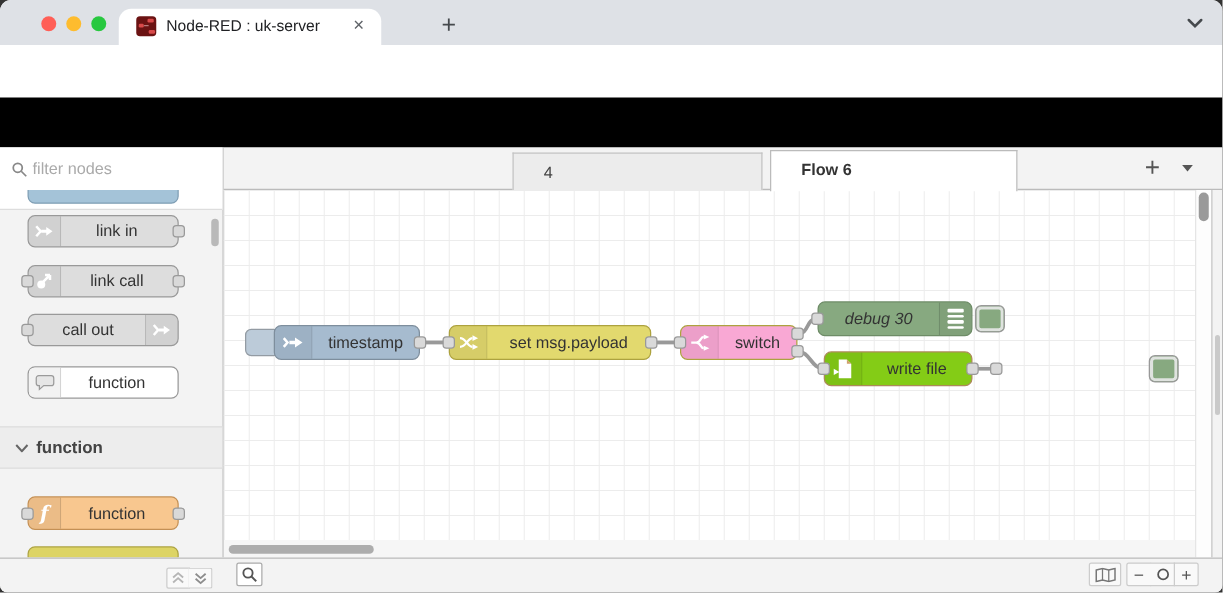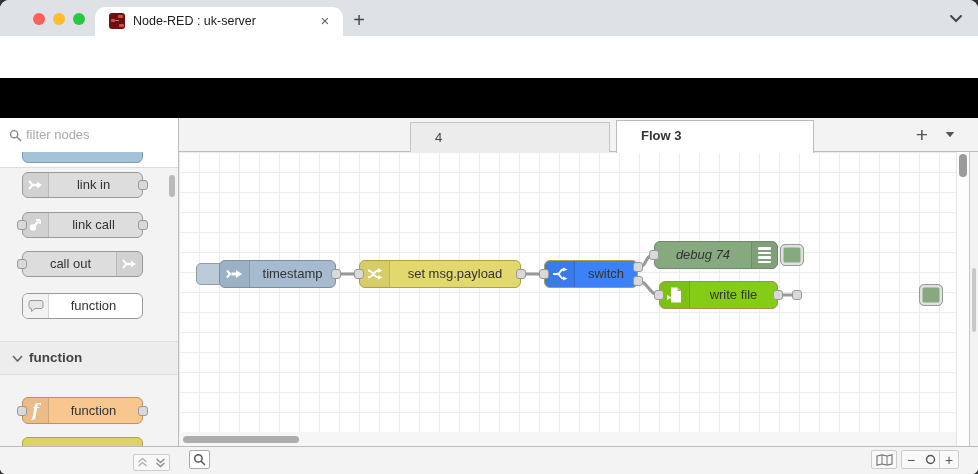--- a/index.html
+++ b/index.html
@@ -7,21 +7,21 @@
   #app { position:relative; width:978px; height:474px; background:#fff; overflow:hidden;
          border-radius:9px 9px 6px 6px; font-family:"Liberation Sans", sans-serif; }
   .abs { position:absolute; }
 
   
   .titlebar { left:0; top:0; width:978px; height:36px; background:#dee1e6; }
   .light { width:12px; height:12px; border-radius:50%; top:13px; }
   .light.red { left:33px; background:#ff5f57; }
   .light.yellow { left:53px; background:#febc2e; }
   .light.green { left:73px; background:#28c840; }
-  .btab { left:95px; top:7px; width:248px; height:29px; background:#fff; border-radius:10px 10px 0 0; }
+  .btab { left:95px; top:7px; width:210px; height:29px; background:#fff; border-radius:10px 10px 0 0; }
   .btab .fav { left:14px; top:6px; width:16px; height:16px; border-radius:3px; background:#6b1313; }
   .fav i { position:absolute; background:#d84a4a; border-radius:1px; }
   .btab-title { left:38px; top:0; width:170px; height:29px; line-height:29px; font-size:12.5px; color:#202124;
                 white-space:nowrap; overflow:hidden; }
   .btab-close { right:8px; top:4px; width:20px; height:20px; line-height:20px; text-align:center;
                 font-size:15px; color:#5f6368; }
   .newtab { left:347px; top:9px; width:24px; height:24px; line-height:23px; text-align:center;
             font-size:20px; color:#45494d; }
   .strip-chev { left:946px; top:11px; width:20px; height:16px; }
 
@@ -106,21 +106,21 @@
   .fnode .flabel { position:absolute; top:0; height:26px; line-height:26px; text-align:center; white-space:nowrap; }
   .fsec { position:absolute; top:0; height:26px; display:flex; align-items:center; justify-content:center; }
   .fsec.l { left:0; width:30px; border-right:1px solid rgba(0,0,0,0.12); background:rgba(0,0,0,0.05); border-radius:5px 0 0 5px; }
   .fsec.r { right:0; width:26px; border-left:1px solid rgba(0,0,0,0.12); background:rgba(0,0,0,0.05); border-radius:0 5px 5px 0; }
   .n-inject { left:219px; top:260px; width:117px; background:#a6bbcf; border-color:#7e8e9d; }
   .n-inject .flabel { left:32px; right:2px; }
   .inj-btn { left:196px; top:263px; width:28px; height:22px; background:#bccbd9; border:1px solid #939ba3;
              border-radius:5px; z-index:1; }
   .n-change { left:359px; top:260px; width:162px; background:#e2d96e; border-color:#ada23f; }
   .n-change .flabel, .n-switch .flabel, .n-file .flabel { left:32px; right:2px; }
-  .n-switch { left:544px; top:260px; width:94px; background:#3b82f6; border-color:#ada23f; }
+  .n-switch { left:544px; top:260px; width:94px; background:#f9a8d4; border-color:#ada23f; }
   .n-debug42 { left:654px; top:241px; width:124px; background:#87a980; border-color:#6e8c67; }
   .n-debug { font-style:italic; }
   .n-debug .flabel { left:2px; right:28px; }
   .n-file { left:659px; top:281px; width:119px; background:#84cc16; border-color:#ac8a59; }
   .n-debug43 { left:797px; top:281px; width:120px; background:#87a980; border-color:#6e8c67; }
   .dbg-btn { position:absolute; width:24px; height:22px; background:#87a980; border:1px solid #999;
              border-radius:5px; box-shadow:inset 0 0 0 2.5px #dfe3df; z-index:1; }
   .fport { position:absolute; width:10px; height:10px; background:#d9d9d9; border:1px solid #999;
            border-radius:3px; z-index:3; }
   .dbars { width:13px; height:16px; display:flex; flex-direction:column; justify-content:space-between; }
@@ -309,21 +309,21 @@
   <div class="abs pport" style="left:138px;top:180px;"></div>
   <div class="abs pport" style="left:17px;top:220px;"></div>
   <div class="abs pport" style="left:138px;top:220px;"></div>
   <div class="abs pport" style="left:17px;top:259px;"></div>
   <div class="abs pport" style="left:17px;top:406px;"></div>
   <div class="abs pport" style="left:138px;top:406px;"></div>
   <div class="abs pscroll"></div>
 
   <div class="abs tabbar">
     <div class="wtab" style="left:231px;width:200px;"><span>4</span></div>
-    <div class="wtab active" style="left:437px;width:198px;"><span>Flow 3</span></div>
+    <div class="wtab active" style="left:437px;width:198px;"><span>Flow 6</span></div>
     <div class="abs wtab-plus">+</div>
     <svg class="abs wtab-chev" width="10" height="7" viewBox="0 0 10 7">
         <path d="M0 0 l5 6 5-6 z" fill="#555"></path>
       </svg>
   </div>
 
   <div class="abs canvas"></div>
   <div class="abs htrack"></div>
   <div class="abs hthumb"></div>
   <div class="abs vgutter"></div>
@@ -369,21 +369,21 @@
         <path d="M1 8 h4 M5 8 C9 8 8 3.5 11 3.5 M5 8 C9 8 8 12.5 11 12.5" fill="none" stroke="#fff" stroke-width="1.8"></path>
         <path d="M11 1.5 L15.5 3.5 11 5.5 z" fill="#fff"></path>
           <path d="M11 10.5 L15.5 12.5 11 14.5 z" fill="#fff"></path>
       </svg>
     </span>
     <span class="flabel">switch</span>
   </div>
 
   <div class="abs dbg-btn" style="left:780px;top:244px;"></div>
   <div class="fnode n-debug42 n-debug">
-    <span class="flabel">debug 74</span>
+    <span class="flabel">debug 30</span>
     <span class="fsec r">
       <span class="dbars">
           <i></i>
           <i></i>
           <i></i>
           <i></i>
         </span>
     </span>
   </div>
 

